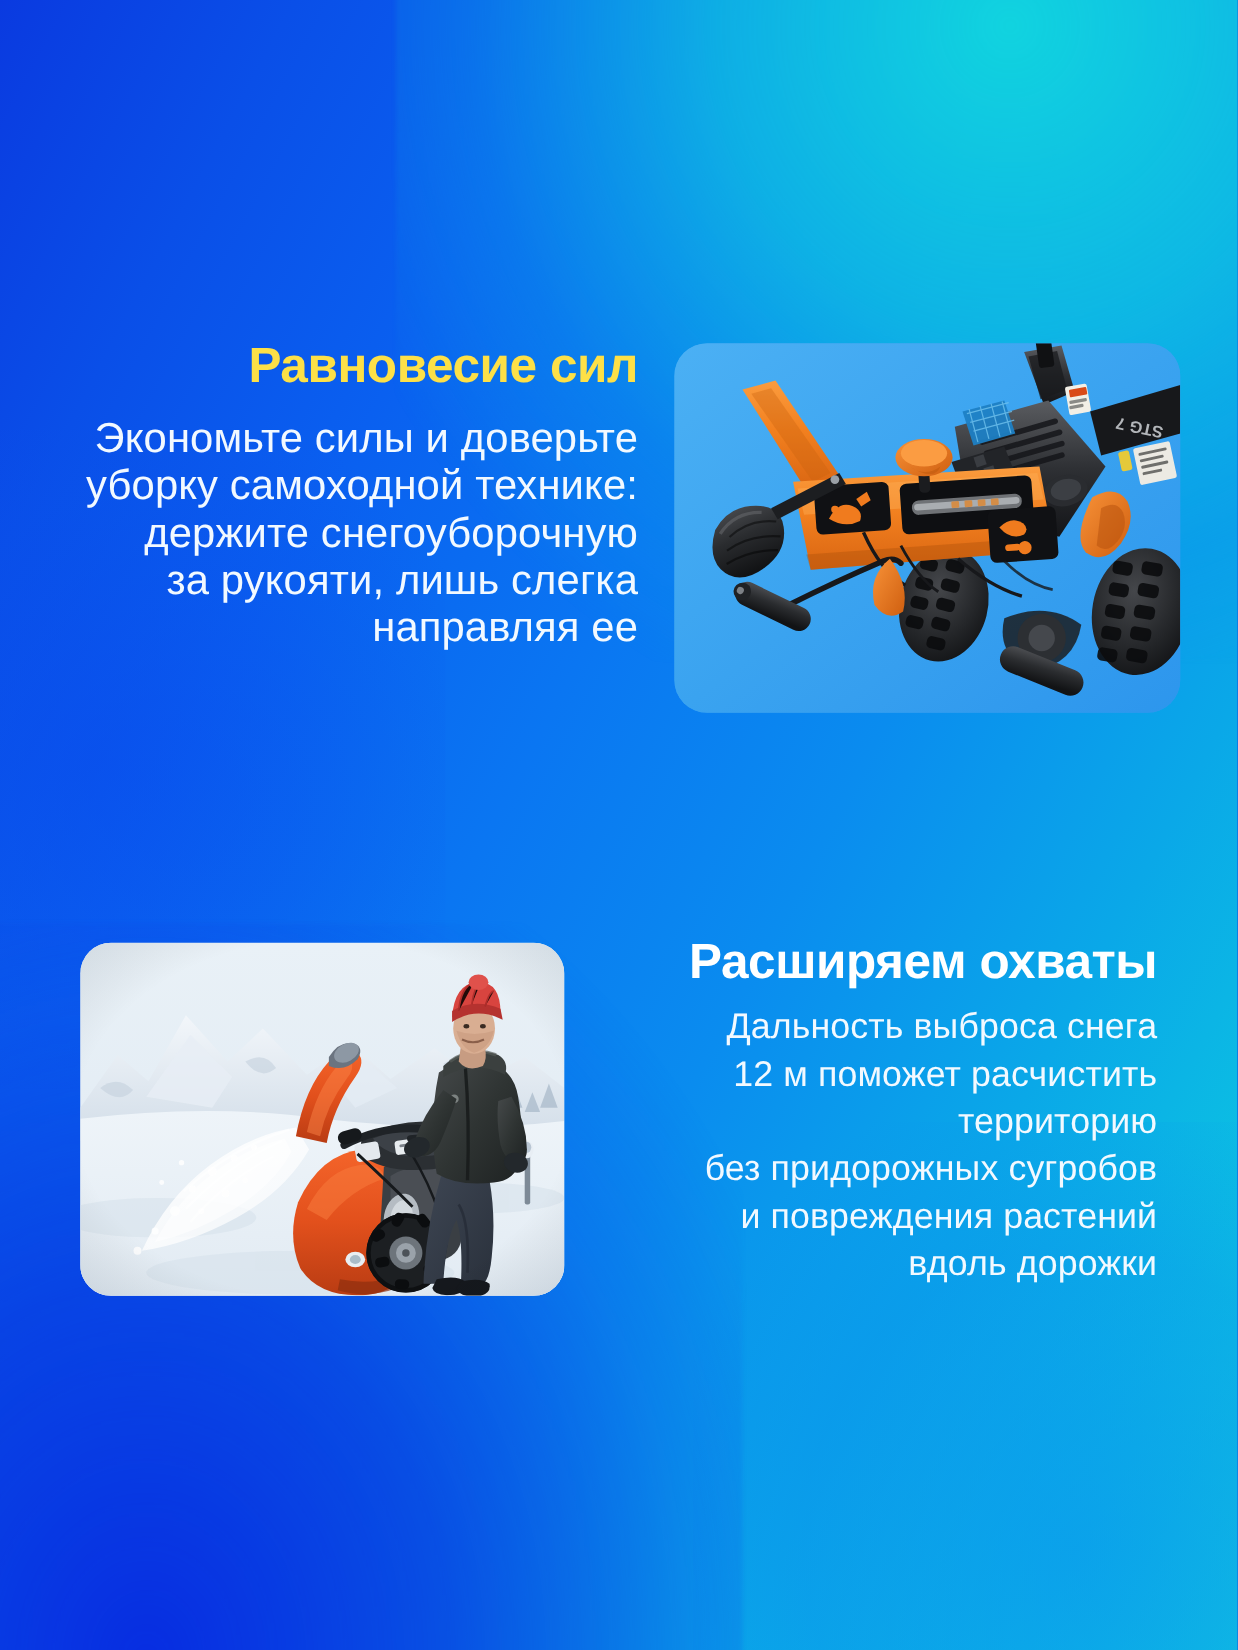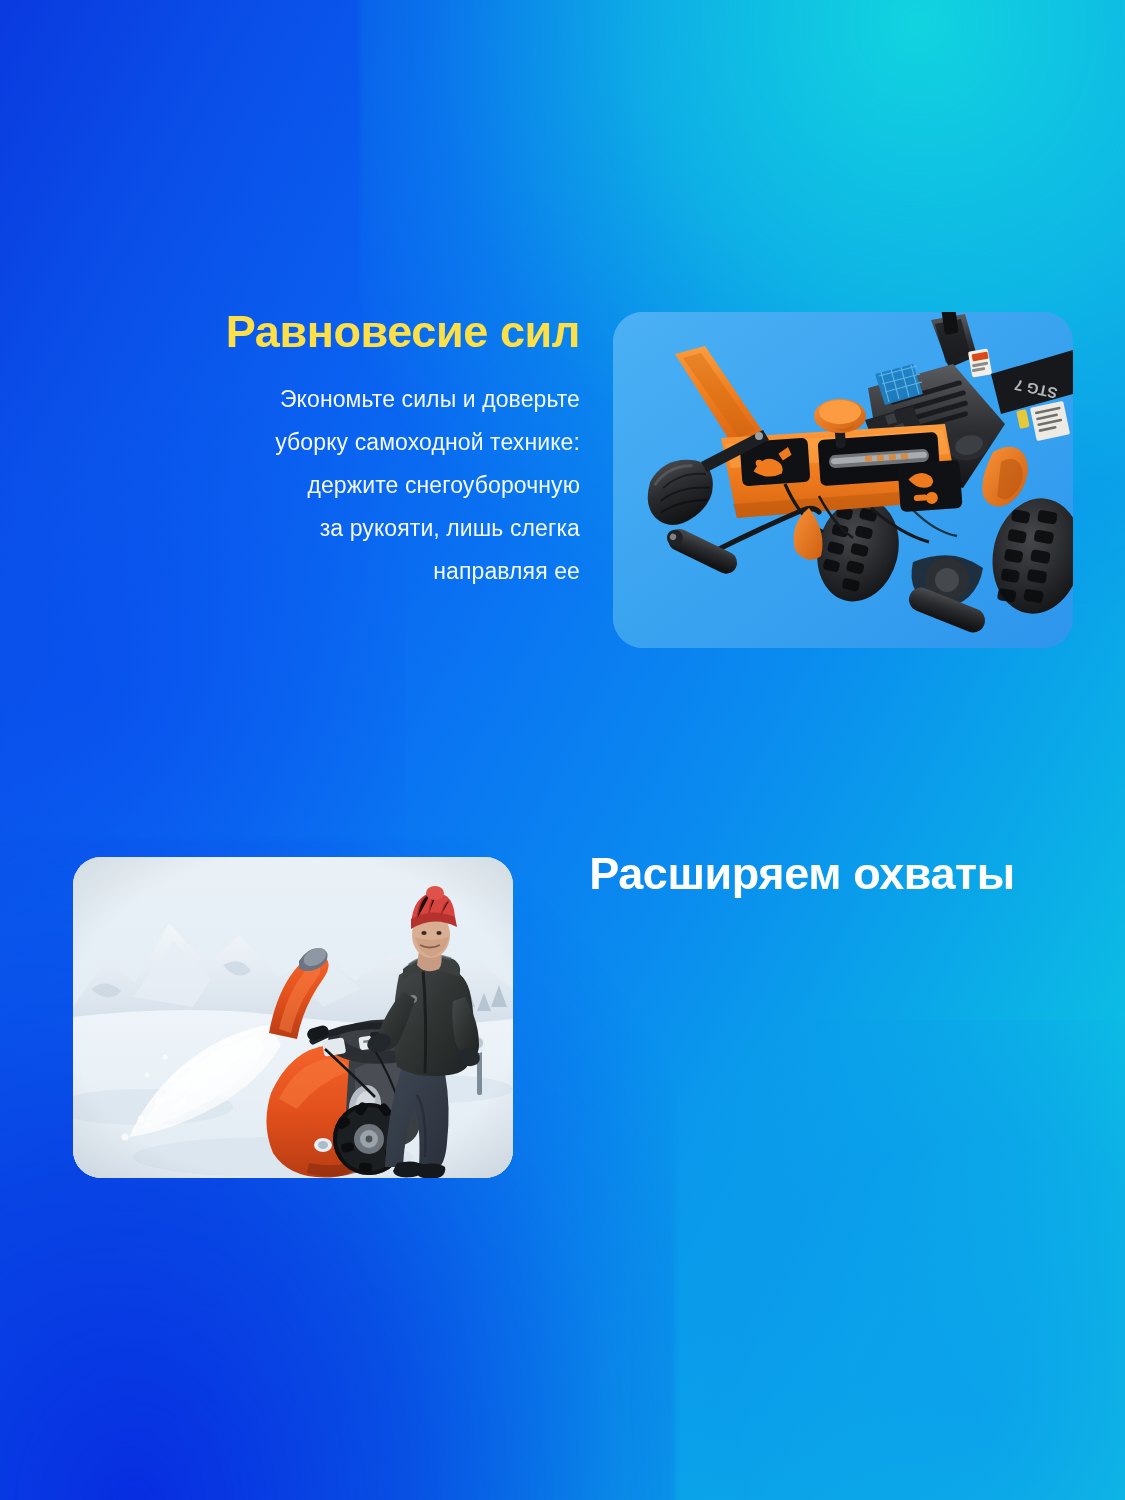--- a/index.html
+++ b/index.html
@@ -72,21 +72,21 @@
   .b1-text {
     position:absolute; left:60px; top:8px; width:520px;
     text-align:right;
   }
   .b1-title {
     font-size:45px; font-weight:bold; color:#fde047;
     letter-spacing:-0.4px; line-height:1.06;
   }
   .b1-body {
     margin-top:22px;
-    font-size:23px; font-weight:400; color:#f2f9ff;
+    font-size:38px; font-weight:400; color:#f2f9ff;
     line-height:43px; letter-spacing:0.1px;
     white-space:pre-line;
   }
 
   .card-product {
     position:absolute; left:613px; top:12px;
     width:460px; height:336px;
     border-radius:30px; overflow:hidden;
     background: linear-gradient(135deg,#43a9f2 0%,#3aa2f0 45%,#2e98ee 100%);
   }
@@ -94,21 +94,21 @@
   
   .block-two { position:absolute; left:0; top:845px; width:1125px; height:360px; }
 
   .card-photo {
     position:absolute; left:73px; top:12px;
     width:440px; height:321px;
     border-radius:28px; overflow:hidden;
     background:#dfe9f2;
   }
 
-  .b2-text { position:absolute; left:552px; top:5px; width:500px; text-align:center; }
+  .b2-text { position:absolute; left:552px; top:5px; width:500px; text-align:right; }
   .b2-title {
     font-size:45px; font-weight:bold; color:#ffffff;
     letter-spacing:-0.4px; line-height:1.06;
   }
   .b2-body {
     margin-top:14px;
     font-size:32.5px; font-weight:400; color:#f2f9ff;
     line-height:43px; letter-spacing:0.1px;
     white-space:pre-line;
   }
@@ -534,16 +534,22 @@
           </g>
           <ellipse cx="362" cy="36" rx="9" ry="7" fill="#e0514b"></ellipse>
         </g>
 
         <rect x="0" y="0" width="440" height="321" fill="url(#vig)"></rect>
       </svg>
     </div>
 
     <div class="b2-text">
       <h2 class="b2-title">Расширяем охваты</h2>
+      <p class="b2-body">Дальность выброса снега
+12 м поможет расчистить
+территорию
+без придорожных сугробов
+и повреждения растений
+вдоль дорожки</p>
     </div>
   </section>
 
 </div>
 
 </body></html>

